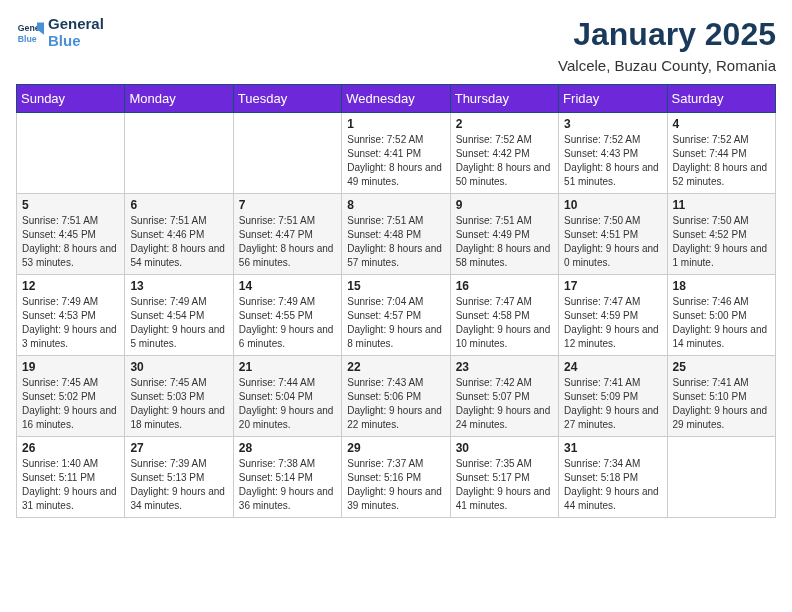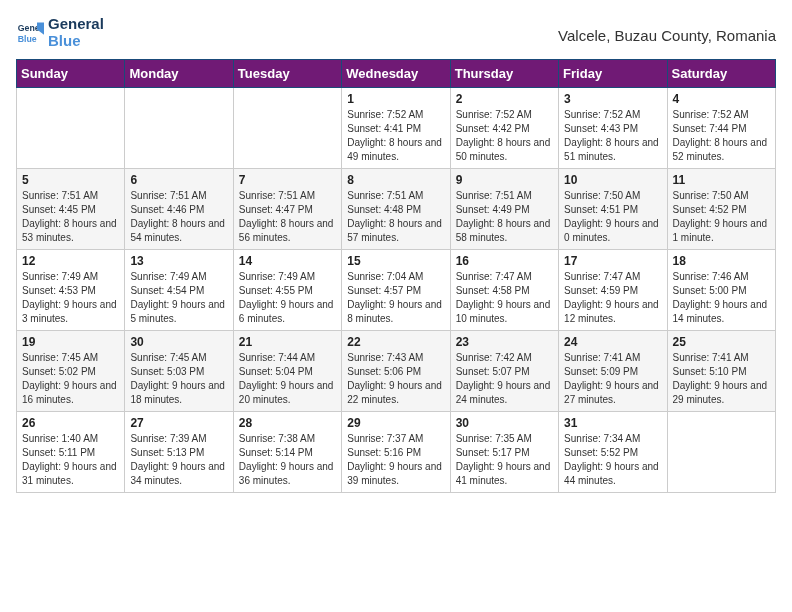--- a/index.html
+++ b/index.html
@@ -29,32 +29,32 @@
       text-align: right;
     }
     .calendar-title {
       font-size: 32px;
       font-weight: bold;
       color: #1a3a5c;
     }
     .calendar-subtitle {
       font-size: 15px;
       color: #333;
-      margin-top: 11px;
+      margin-top: 4px;
     }
     .calendar {
       width: 100%;
       border-collapse: collapse;
       border: 1px solid #ccc;
     }
     .calendar th {
-      background: #701a75;
+      background: #6d28d9;
       color: #fff;
       font-size: 13px;
-      font-weight: bold;
+      font-weight: normal;
       padding: 6px 4px;
       text-align: left;
       border: 1px solid #1a4a79;
     }
     .calendar td {
       vertical-align: top;
       padding: 4px 5px;
       border: 1px solid #ccc;
       font-size: 10.5px;
       color: #333;
@@ -91,20 +91,21 @@
       <text x="2" y="14" font-size="10" font-weight="bold" fill="#1a3a5c">General</text>
       <text x="2" y="26" font-size="10" font-weight="bold" fill="#4a90d9">Blue</text>
       <polygon points="24,4 32,4 32,18 24,12" fill="#4a90d9"></polygon>
     </svg>
     <div>
       <div style="font-size:15px;font-weight:bold;color:#1a3a5c;line-height:1.1;">General</div>
       <div style="font-size:15px;font-weight:bold;color:#4a90d9;line-height:1.1;">Blue</div>
     </div>
   </div>
   <div class="title-block">
+    <div class="calendar-title">January 2025</div>
     <div class="calendar-subtitle">Valcele, Buzau County, Romania</div>
   </div>
 </div>
 
 <table class="calendar">
   <thead>
     <tr>
     <th>Sunday</th>
         <th>Monday</th>
         <th>Tuesday</th>
@@ -364,20 +365,20 @@
         <div class="day-info">
           <span>Sunrise: 7:35 AM</span><br>
           <span>Sunset: 5:17 PM</span><br>
           <span>Daylight: 9 hours and 41 minutes.</span>
         </div>
         </td>
         <td>
           <span class="day-number">31</span>
         <div class="day-info">
           <span>Sunrise: 7:34 AM</span><br>
-          <span>Sunset: 5:52 PM</span><br>
+          <span>Sunset: 5:18 PM</span><br>
           <span>Daylight: 9 hours and 44 minutes.</span>
         </div>
         </td>
         <td class="empty-cell"></td>
       </tr>
     </tbody>
 </table>
 
 </body></html>

